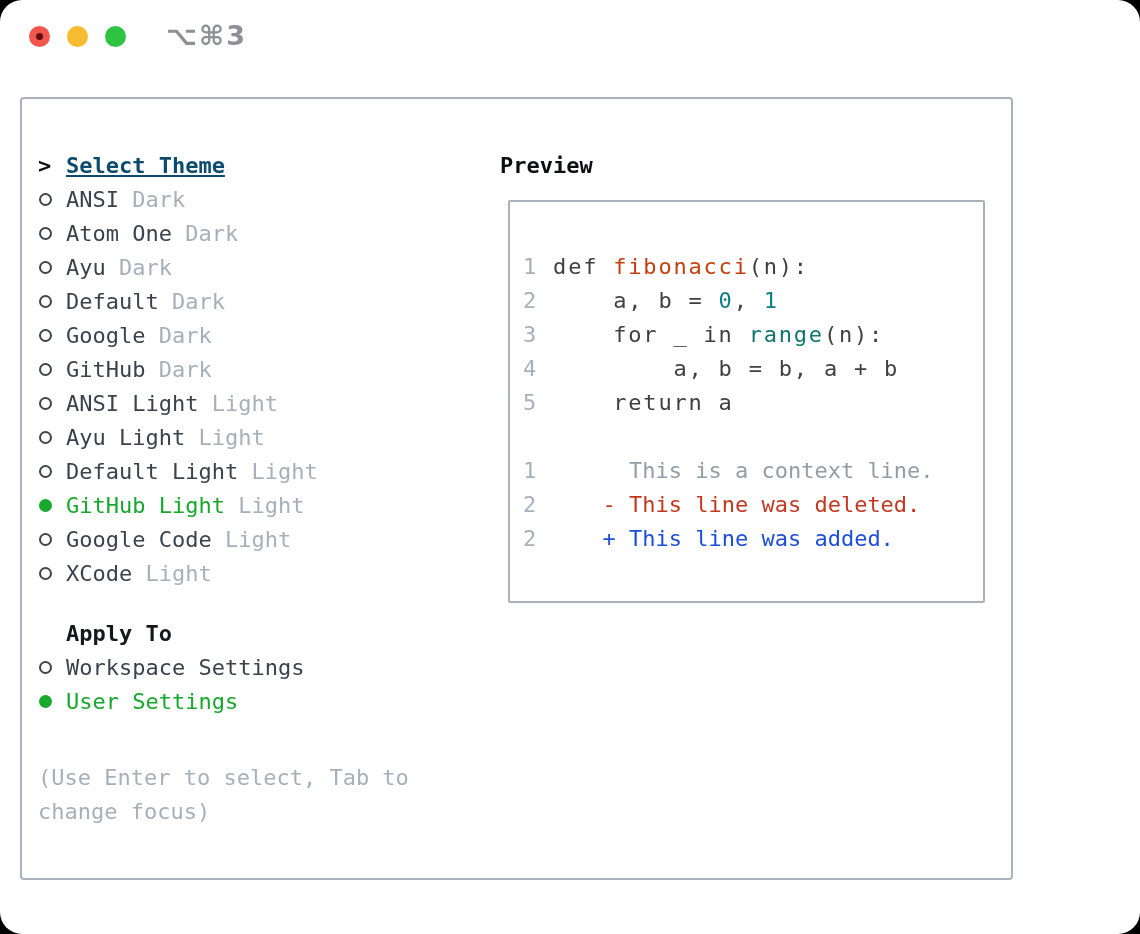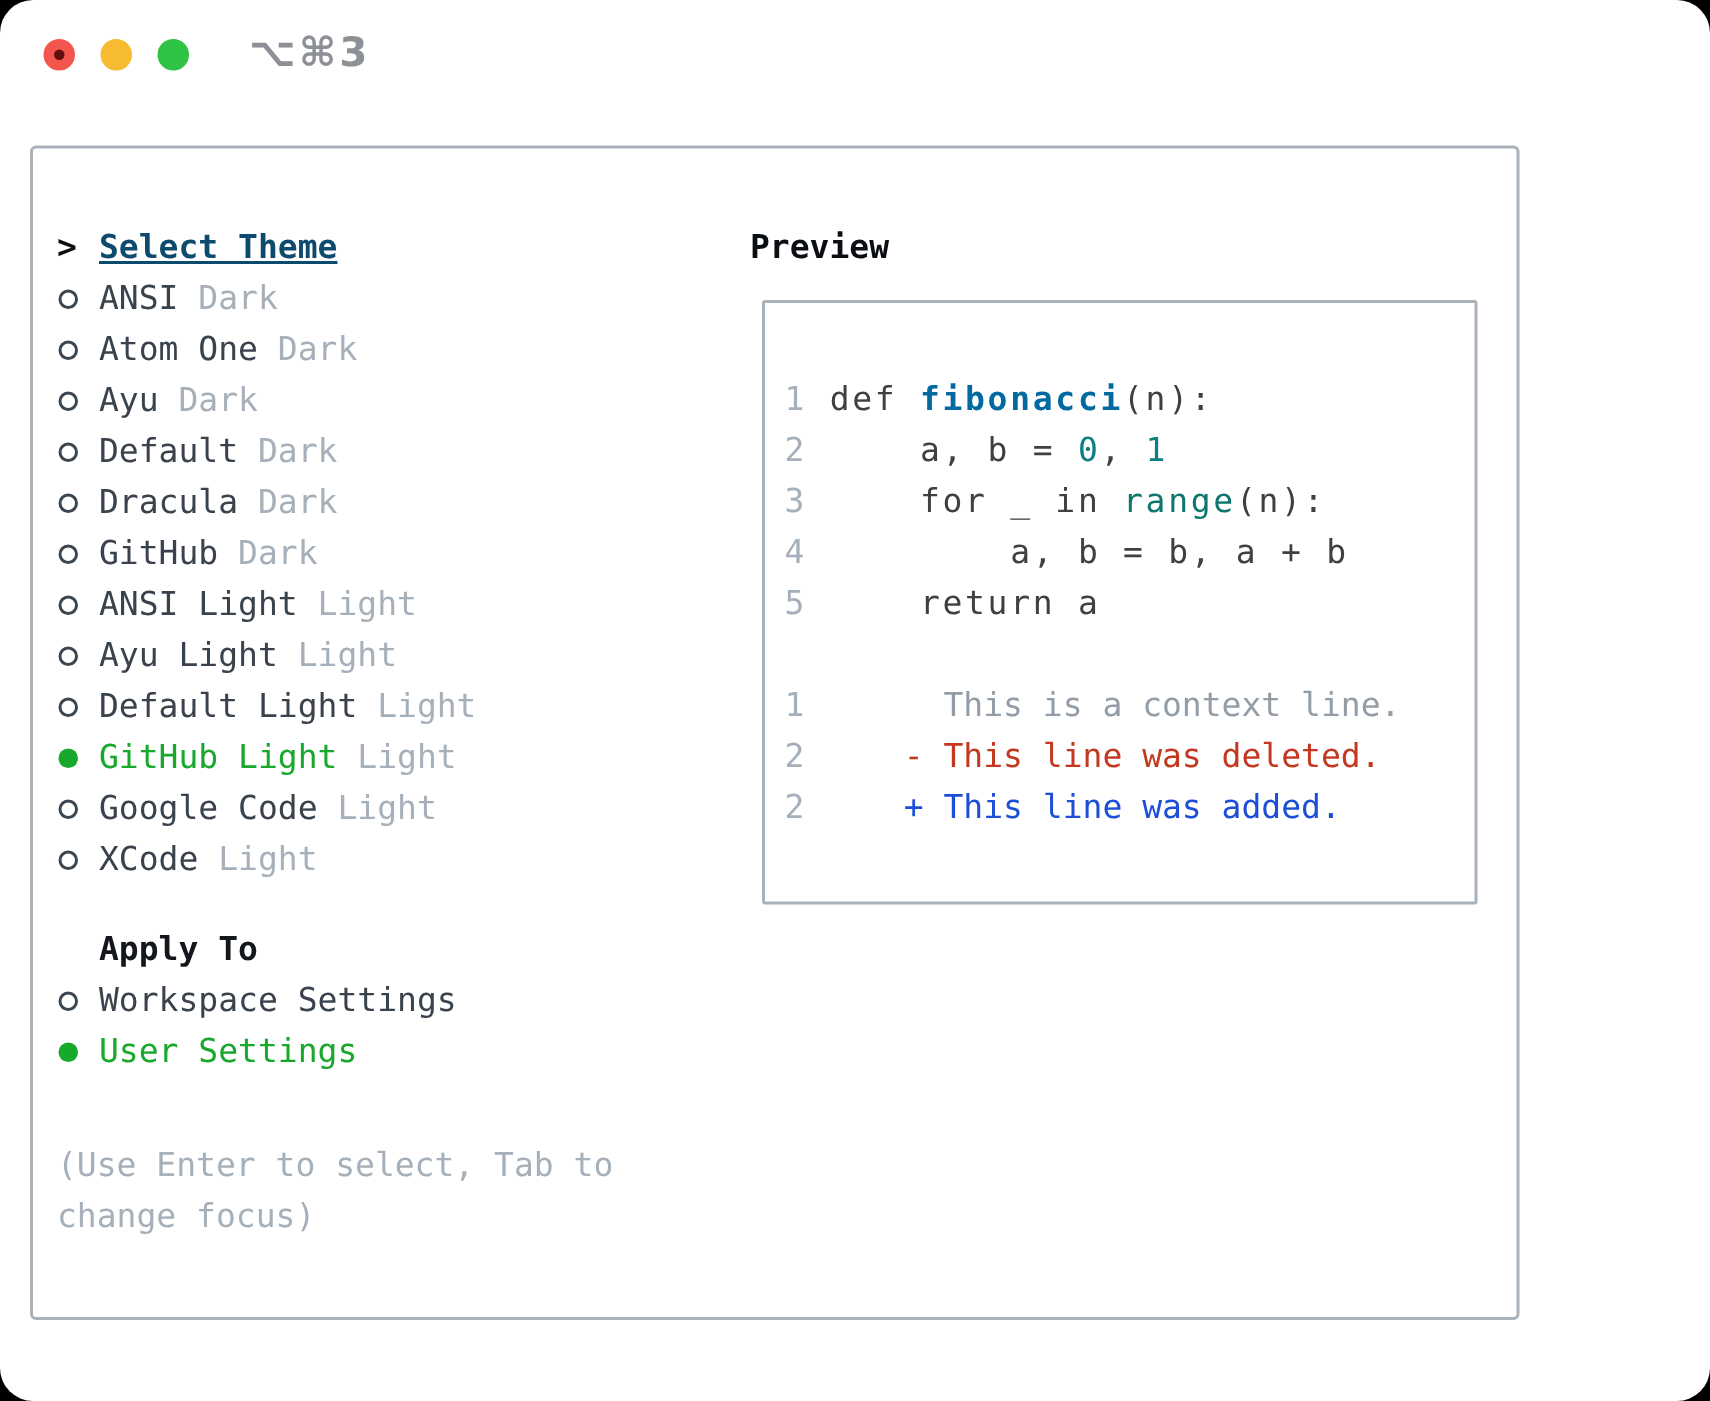--- a/index.html
+++ b/index.html
@@ -43,21 +43,21 @@
   
   .preview-header{position:absolute;left:500px;top:148px;height:34px;display:flex;
                   align-items:center;color:#0b0e13;font-weight:bold;}
   .preview-box{position:absolute;left:508px;top:200px;width:477px;height:403px;
                border:2px solid #a9b1bb;border-radius:2px;box-sizing:border-box;
                padding:47px 0 0 13px;overflow:hidden;}
   .pline{height:34px;display:flex;align-items:center;white-space:pre;}
   .ls{letter-spacing:1.8px;}
   .seg-num{color:#a6b0ba;}
   .seg-plain{color:#404040;}
-  .seg-func{color:#0369a1;font-weight:bold;}
+  .seg-func{color:#c2410c;}
   .seg-lit{color:#0e7f80;}
   .seg-call{color:#0f766e;}
   .seg-context{color:#939da7;}
   .seg-del{color:#c4381f;}
   .seg-add{color:#1d4ed8;}
 </style>
 </head>
 <body>
 
 <div class="window">
@@ -76,21 +76,21 @@
   <div class="left-col mono">
     <div class="row">
       <span class="cursor">&gt;</span>
       <span class="hdr-label">Select Theme</span>
     </div>
     <div id="theme-rows">
         <div class="row"><span class="marker"><span class="dot-outline"></span></span><span class="name">ANSI</span><span class="variant"> Dark</span></div>
         <div class="row"><span class="marker"><span class="dot-outline"></span></span><span class="name">Atom One</span><span class="variant"> Dark</span></div>
         <div class="row"><span class="marker"><span class="dot-outline"></span></span><span class="name">Ayu</span><span class="variant"> Dark</span></div>
         <div class="row"><span class="marker"><span class="dot-outline"></span></span><span class="name">Default</span><span class="variant"> Dark</span></div>
-        <div class="row"><span class="marker"><span class="dot-outline"></span></span><span class="name">Dracula</span><span class="variant"> Dark</span></div>
+        <div class="row"><span class="marker"><span class="dot-outline"></span></span><span class="name">Google</span><span class="variant"> Dark</span></div>
         <div class="row"><span class="marker"><span class="dot-outline"></span></span><span class="name">GitHub</span><span class="variant"> Dark</span></div>
         <div class="row"><span class="marker"><span class="dot-outline"></span></span><span class="name">ANSI Light</span><span class="variant"> Light</span></div>
         <div class="row"><span class="marker"><span class="dot-outline"></span></span><span class="name">Ayu Light</span><span class="variant"> Light</span></div>
         <div class="row"><span class="marker"><span class="dot-outline"></span></span><span class="name">Default Light</span><span class="variant"> Light</span></div>
         <div class="row"><span class="marker"><span class="dot-selected"></span></span><span class="name selected">GitHub Light</span><span class="variant"> Light</span></div>
         <div class="row"><span class="marker"><span class="dot-outline"></span></span><span class="name">Google Code</span><span class="variant"> Light</span></div>
         <div class="row"><span class="marker"><span class="dot-outline"></span></span><span class="name">XCode</span><span class="variant"> Light</span></div>
       </div>
   </div>
 

